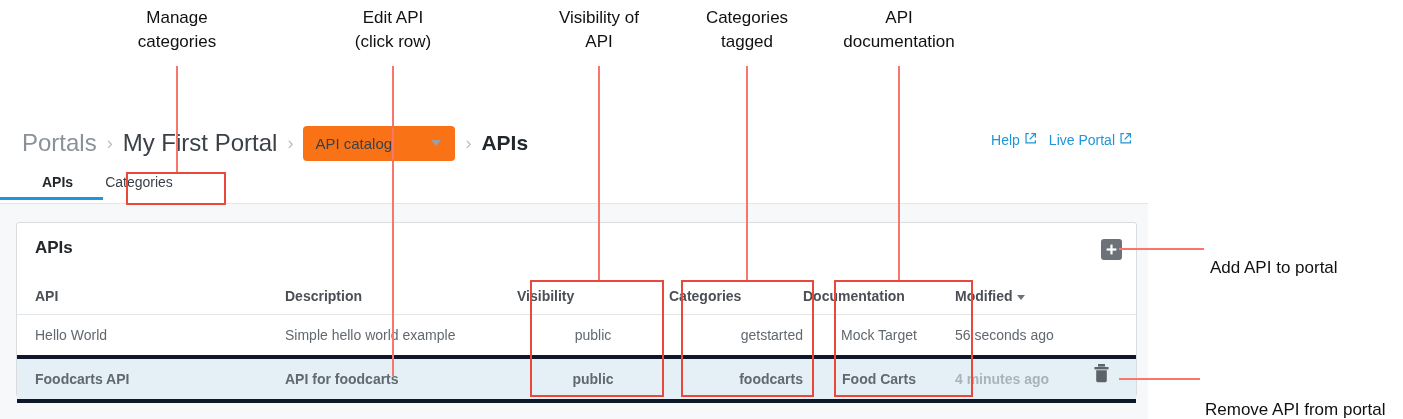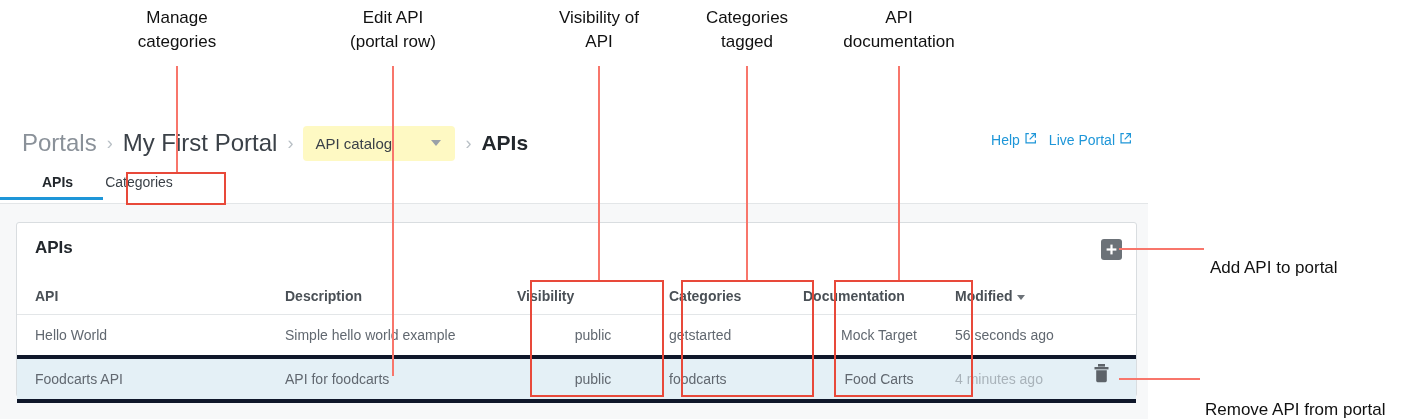--- a/index.html
+++ b/index.html
@@ -74,21 +74,21 @@
   }
   .bc-item.dark { color: #3b4148; }
   .bc-item.current { color: #22272c; font-weight: 700; font-size: 21px; }
   .bc-sep {
     color: #b9c0c6;
     font-size: 18px;
     margin: 0 10px;
     font-weight: 300;
   }
   .bc-select {
-    background: #fef9c3;
+    background: #f97316;
     border-radius: 4px;
     padding: 9px 12px;
     font-size: 15px;
     color: #3b4148;
     display: flex;
     align-items: center;
     min-width: 152px;
     justify-content: space-between;
     gap: 18px;
   }
@@ -194,31 +194,32 @@
     border-bottom: 1px solid #e3e6e8;
   }
   table.apis td {
     font-size: 14px;
     color: #616870;
     padding: 12px 0;
     border-bottom: 4px solid #0f172a;
   }
   table.apis tr.selected td {
     background: #e4f0f6;
+    font-weight: bold;
   }
   table.apis tr.selected td.c-modified { color: #a9b3ba; }
   .col-api      { width: 268px; padding-left: 18px !important; }
   .col-desc     { width: 232px; }
   .col-vis      { width: 152px; text-align: center; }
   .col-cat      { width: 134px; text-align: center; }
   .col-doc      { width: 152px; text-align: center; }
   .col-mod      { width: 181px; }
   th.col-api    { padding-left: 18px !important; }
   td.c-vis, th.col-vis { text-align: center; }
-  td.c-cat, th.col-cat { text-align: left; }
+  td.c-cat, th.col-cat { text-align: right; }
   td.c-doc, th.col-doc { text-align: center; }
   .sort-caret {
     display: inline-block;
     width: 0; height: 0;
     border-left: 4px solid transparent;
     border-right: 4px solid transparent;
     border-top: 5px solid #6c7278;
     margin-left: 4px;
     vertical-align: middle;
   }
@@ -336,21 +337,21 @@
   <div class="ann-vline" style="left:598px; top:66px;  height:214px;"></div>
   <div class="ann-vline" style="left:746px; top:66px;  height:214px;"></div>
   <div class="ann-vline" style="left:898px; top:66px;  height:214px;"></div>
 
   <div class="ann-hline" style="left:1119px; top:248px; width:85px;"></div>
   <div class="ann-hline" style="left:1119px; top:378px; width:81px;"></div>
 
   <div class="ann-label" style="left:77px;  top:6px; width:200px;">Manage
 categories</div>
   <div class="ann-label" style="left:293px; top:6px; width:200px;">Edit API
-(portal row)</div>
+(click row)</div>
   <div class="ann-label" style="left:499px; top:6px; width:200px;">Visibility of
 API</div>
   <div class="ann-label" style="left:647px; top:6px; width:200px;">Categories
 tagged</div>
   <div class="ann-label" style="left:799px; top:6px; width:200px;">API
 documentation</div>
 
   <div class="ann-label left-align" style="left:1210px; top:236px;margin-top:20px;">Add API to portal</div>
   <div class="ann-label left-align" style="left:1205px; top:366px;margin-top:32px;">Remove API from portal</div>
 

